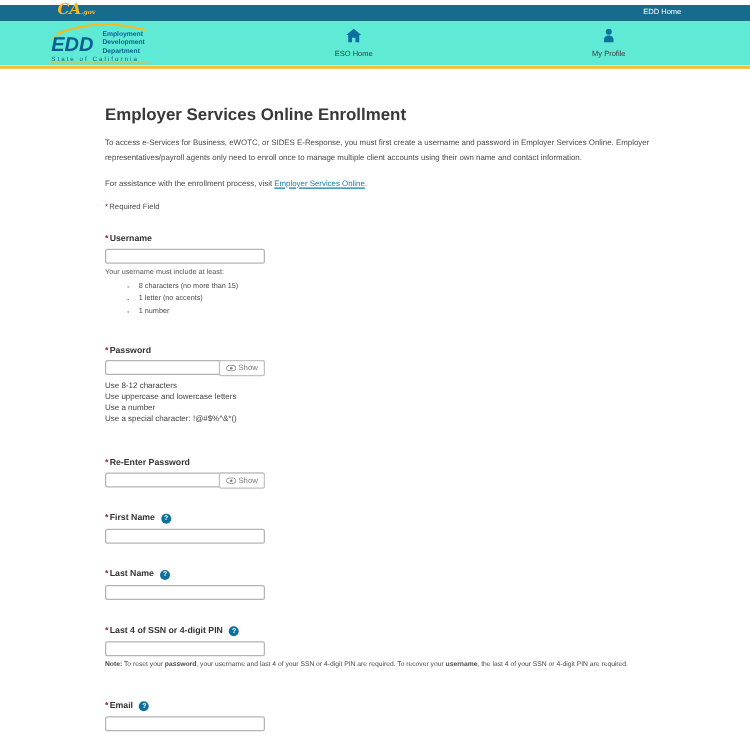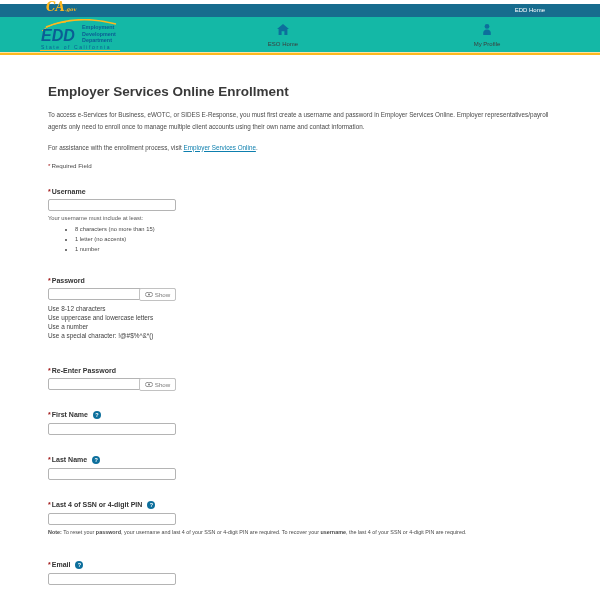--- a/index.html
+++ b/index.html
@@ -10,30 +10,30 @@
   .top-white { height:4px; background:#fff; }
   .topbar { height:13px; background:#176C8E; position:relative; }
   .topbar .edd-home-link { position:absolute; right:55px; top:3px; color:#fff;
     font-size:6px; text-decoration:none; cursor:pointer; }
   .cagov { position:absolute; left:46px; top:-3px; color:#FDB81E;
     font-family:"DejaVu Serif", serif; font-style:italic; font-weight:bold;
     font-size:12px; line-height:1; z-index:5; }
   .cagov small { font-size:5px; font-style:italic; }
 
   
-  .header { height:35px; background:#14b8a6; position:relative; }
+  .header { height:35px; background:#5eead4; position:relative; }
   .edd-logo { position:absolute; left:40px; top:2px; }
   .nav-item { position:absolute; top:4px; width:70px; text-align:center; cursor:pointer; }
   .nav-item .nav-label { font-size:6px; color:#3c3c3c; margin-top:2px; display:block; }
   .nav-eso { left:248px; }
   .nav-profile { left:452px; }
   .gold-rule { height:3px; background:#FDB81E; border-top:1px solid #fce3a6; }
 
   
-  .content { padding:0 40px 0 48px; }
+  .content { padding:0 40px 0 48px;margin-left:36px; }
   h1 { font-size:13.5px; font-weight:bold; color:#393939; margin-top:29px; letter-spacing:0; }
   .intro { margin-top:10px; font-size:6.3px; line-height:1.95; color:#4a4a4a; max-width:512px; }
   .assist { margin-top:10px; font-size:6.3px; color:#4a4a4a; }
   .assist a { color:#0D7FAE; text-decoration:underline; cursor:pointer; }
   .required-note { margin-top:11px; font-size:6.2px; color:#4a4a4a; }
   .req { color:#A31B1B; margin-right:1px; }
 
   .fld { margin-top:19px; }
   .fld-label { font-size:7px; font-weight:bold; color:#333; display:flex; align-items:center; }
   .help { display:inline-block; width:8px; height:8px; border-radius:50%;

